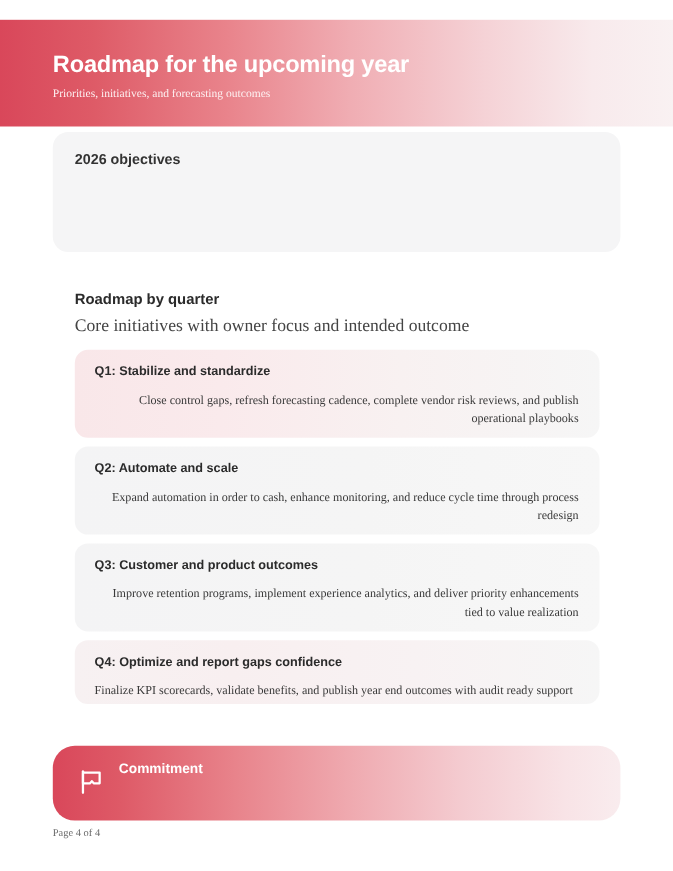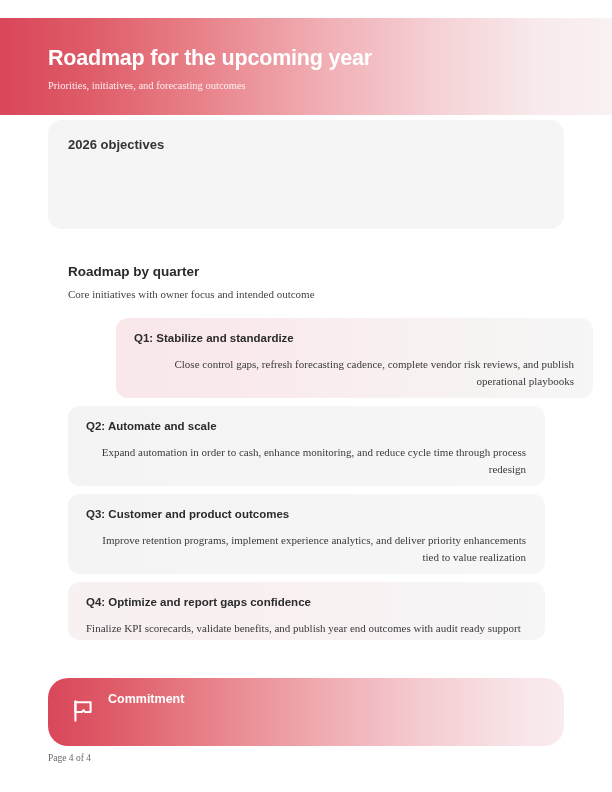--- a/index.html
+++ b/index.html
@@ -80,21 +80,21 @@
     top: 264px;
     font-size: 13.5px;
     font-weight: bold;
     color: #2b2b2b;
   }
   .section-subtitle {
     position: absolute;
     left: 68px;
     top: 288px;
     font-family: "Liberation Serif", serif;
-    font-size: 11px;
+    font-size: 16px;
     color: #444444;
     text-align: center;
   }
 
   
   .quarter-card {
     position: absolute;
     left: 68px;
     width: 477px;
     border-radius: 12px;
@@ -123,21 +123,21 @@
     top: 38px;
     font-family: "Liberation Serif", serif;
     font-size: 11px;
     line-height: 16.5px;
     color: #3a3a3a;
     text-align: right;
   }
   .q-body.wrap-2 { width: 440px; }
   .q-body.nowrap { white-space: nowrap; }
 
-  #card-q1 { top: 318px; height: 80px; margin-left: 48px; }
+  #card-q1 { top: 318px; height: 80px; }
   #card-q2 { top: 406px; height: 80px; }
   #card-q3 { top: 494px; height: 80px; }
   #card-q4 { top: 582px; height: 58px; }
 
   
   .commitment {
     position: absolute;
     left: 48px;
     top: 678px;
     width: 516px;

